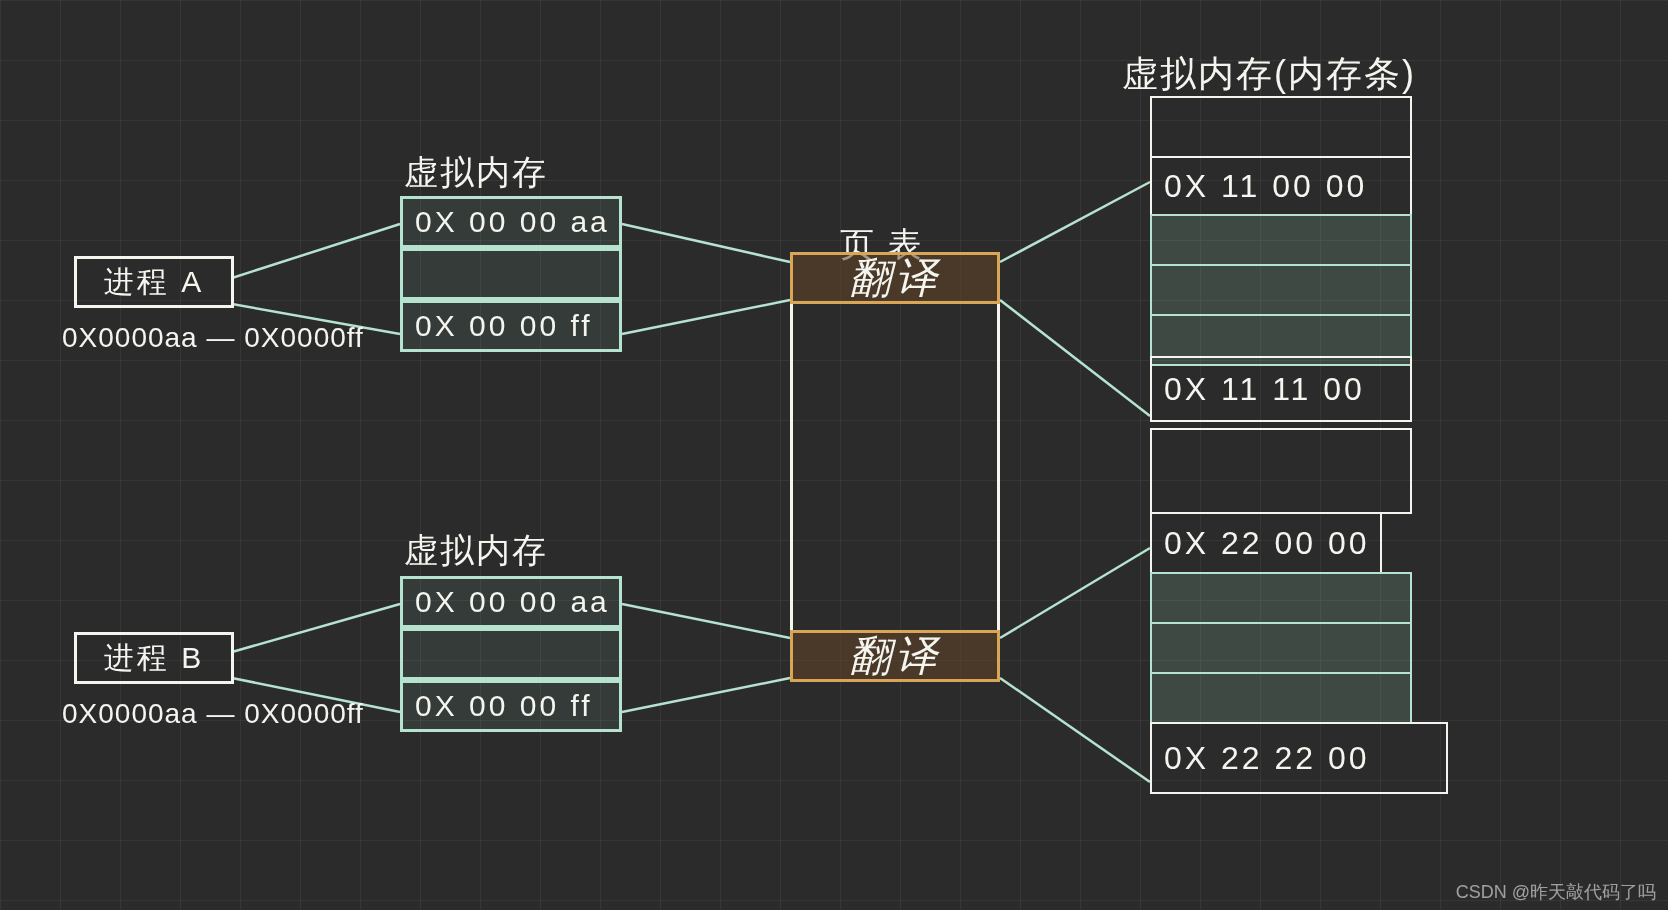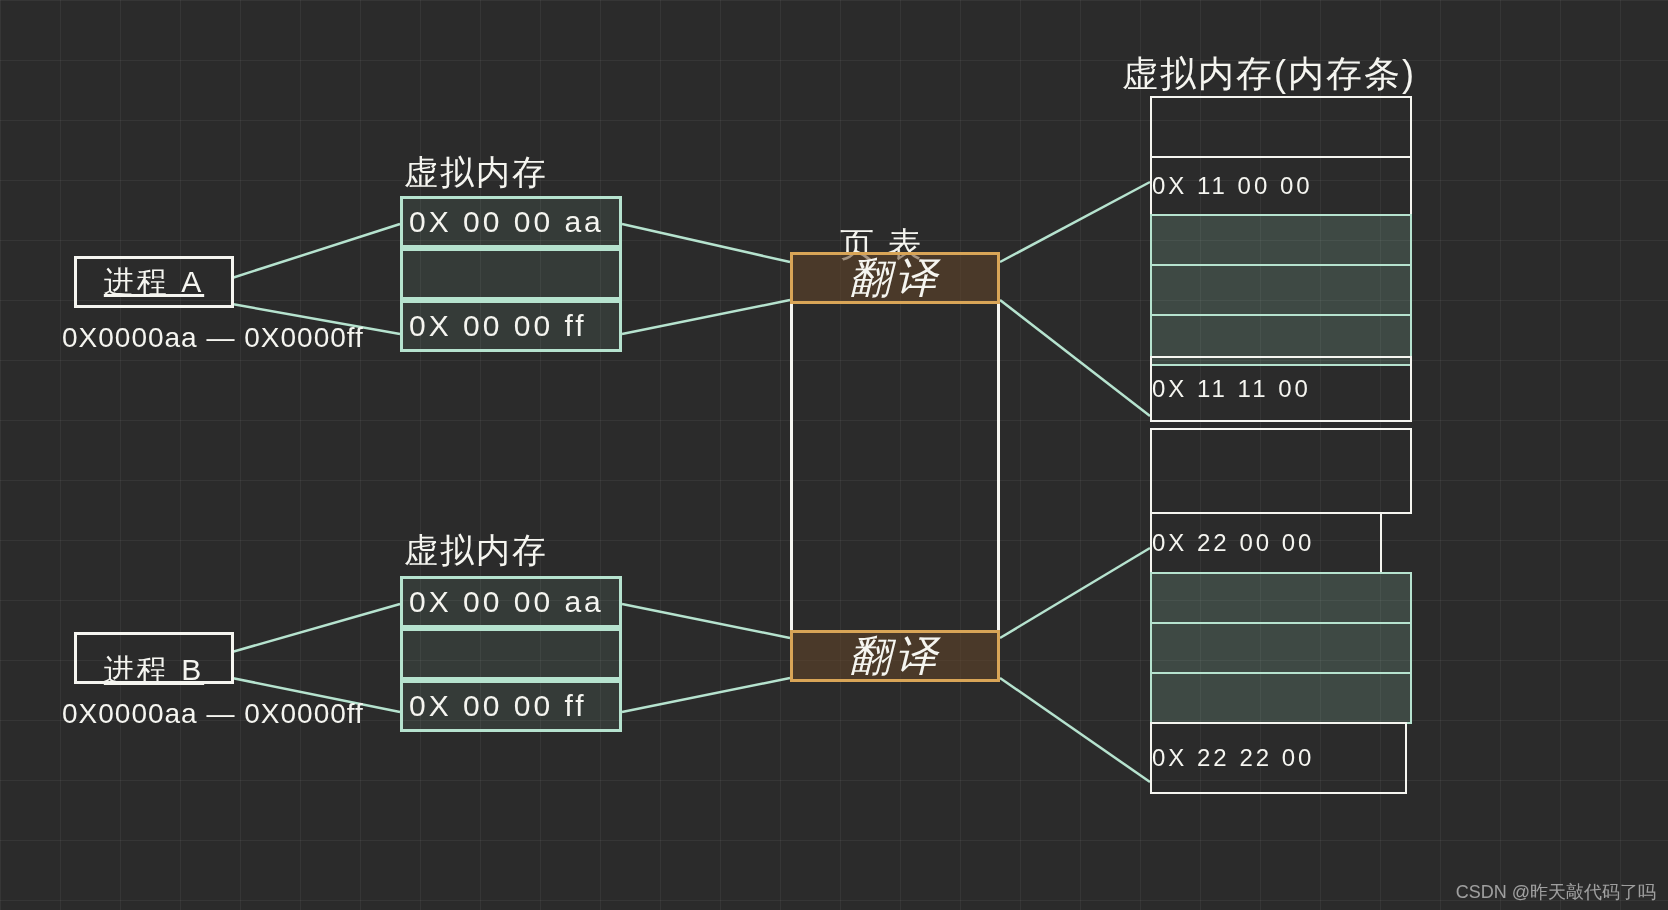--- a/index.html
+++ b/index.html
@@ -28,36 +28,35 @@
     letter-spacing: 2px;
   }
   .small-label {
     color: #f5f5f0;
     font-size: 28px;
     letter-spacing: 1px;
   }
   .box {
     border: 3px solid #f5f5f0;
     box-sizing: border-box;
-    text-decoration: underline;
   }
   .greenbox {
     border: 3px solid #b6e3cf;
     box-sizing: border-box;
     background: rgba(130,180,160,0.12);
   }
   .yellowbox {
     border: 3px solid #d9a557;
     box-sizing: border-box;
     background: rgba(100,70,40,0.55);
   }
   .cell-text {
     color: #f5f5f0;
     font-size: 30px;
-    padding-left: 6px;
+    padding-left: 12px;
     display: flex;
     align-items: center;
     height: 100%;
     letter-spacing: 3px;
   }
   .center-text {
     color: #f5f5f0;
     font-size: 42px;
     display: flex;
     align-items: center;
@@ -86,21 +85,22 @@
     font-family: sans-serif;
     letter-spacing: 0;
   }
   
   .pm-cell {
     border: 2px solid #f5f5f0;
     box-sizing: border-box;
   }
   .pm-label {
     color: #f5f5f0;
-    font-size: 24px;
+    font-size: 32px;
+    padding-left: 12px;
     display: flex;
     align-items: center;
     height: 100%;
     letter-spacing: 3px;
   }
   .pm-green {
     background: rgba(130,180,160,0.22);
     border: 2px solid #b6e3cf;
   }
 </style>
@@ -138,21 +138,21 @@
   <div class="abs label" style="left:404px; top:150px;">虚拟内存</div>
   <div class="abs greenbox" style="left:400px; top:196px; width:222px; height:52px;">
     <div class="cell-text">0X 00 00 aa</div>
   </div>
   <div class="abs greenbox" style="left:400px; top:248px; width:222px; height:52px;"></div>
   <div class="abs greenbox" style="left:400px; top:300px; width:222px; height:52px;">
     <div class="cell-text">0X 00 00 ff</div>
   </div>
 
   <div class="abs box" style="left:74px; top:632px; width:160px; height:52px;">
-    <div class="cell-text" style="justify-content:center; padding:12px;text-align:center;">进程 B</div>
+    <div class="cell-text" style="justify-content:center; padding:0;text-align:center;">进程 B</div>
   </div>
   <div class="abs small-label" style="left:62px; top:698px;">0X0000aa — 0X0000ff</div>
 
   <div class="abs label" style="left:404px; top:528px;">虚拟内存</div>
   <div class="abs greenbox" style="left:400px; top:576px; width:222px; height:52px;">
     <div class="cell-text">0X 00 00 aa</div>
   </div>
   <div class="abs greenbox" style="left:400px; top:628px; width:222px; height:52px;"></div>
   <div class="abs greenbox" style="left:400px; top:680px; width:222px; height:52px;">
     <div class="cell-text">0X 00 00 ff</div>
@@ -198,19 +198,19 @@
   </div>
   <div class="abs pm-cell pm-green" style="left:1150px; top:572px; width:262px; height:52px;">
     <div class="pm-label"></div>
   </div>
   <div class="abs pm-cell pm-green" style="left:1150px; top:622px; width:262px; height:52px;">
     <div class="pm-label"></div>
   </div>
   <div class="abs pm-cell pm-green" style="left:1150px; top:672px; width:262px; height:52px;">
     <div class="pm-label"></div>
   </div>
-  <div class="abs pm-cell" style="left:1150px; top:722px; width:257px; height:72px;">
+  <div class="abs pm-cell" style="left:1150px; top:722px; width:298px; height:72px;">
     <div class="pm-label">0X 22 22 00</div>
   </div>
 
   <div class="watermark">CSDN @昨天敲代码了吗</div>
 
 </div>
 
 </body></html>

